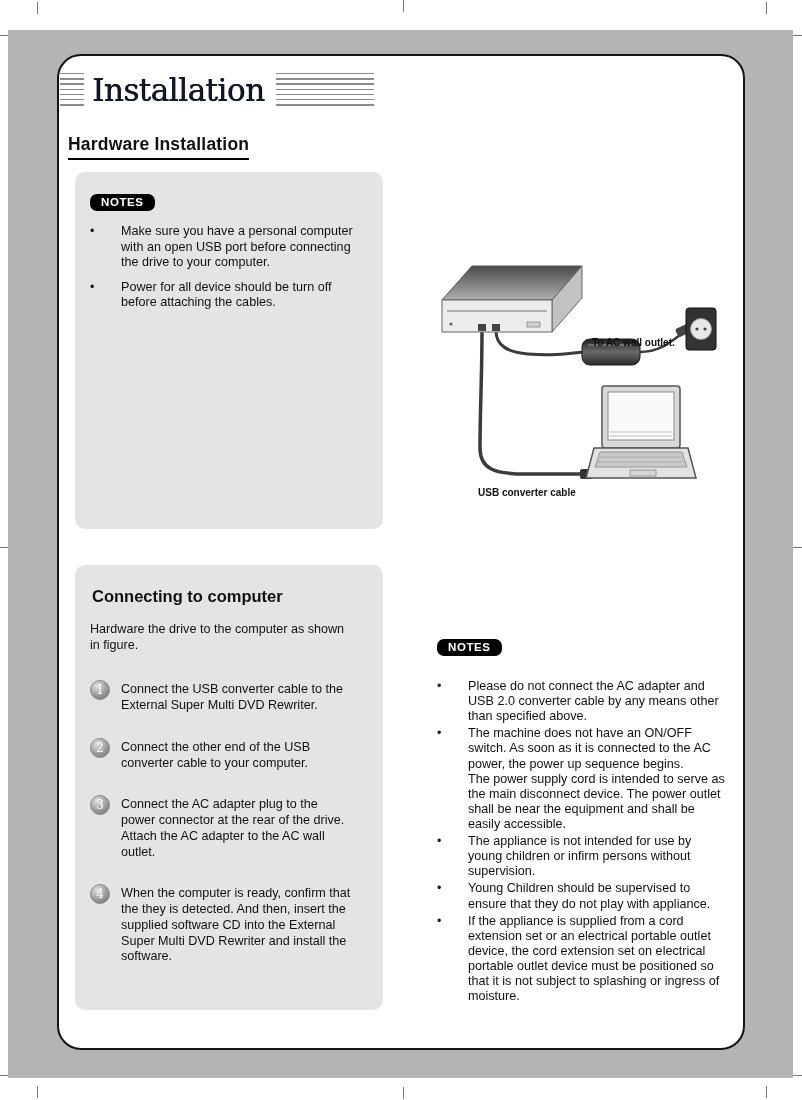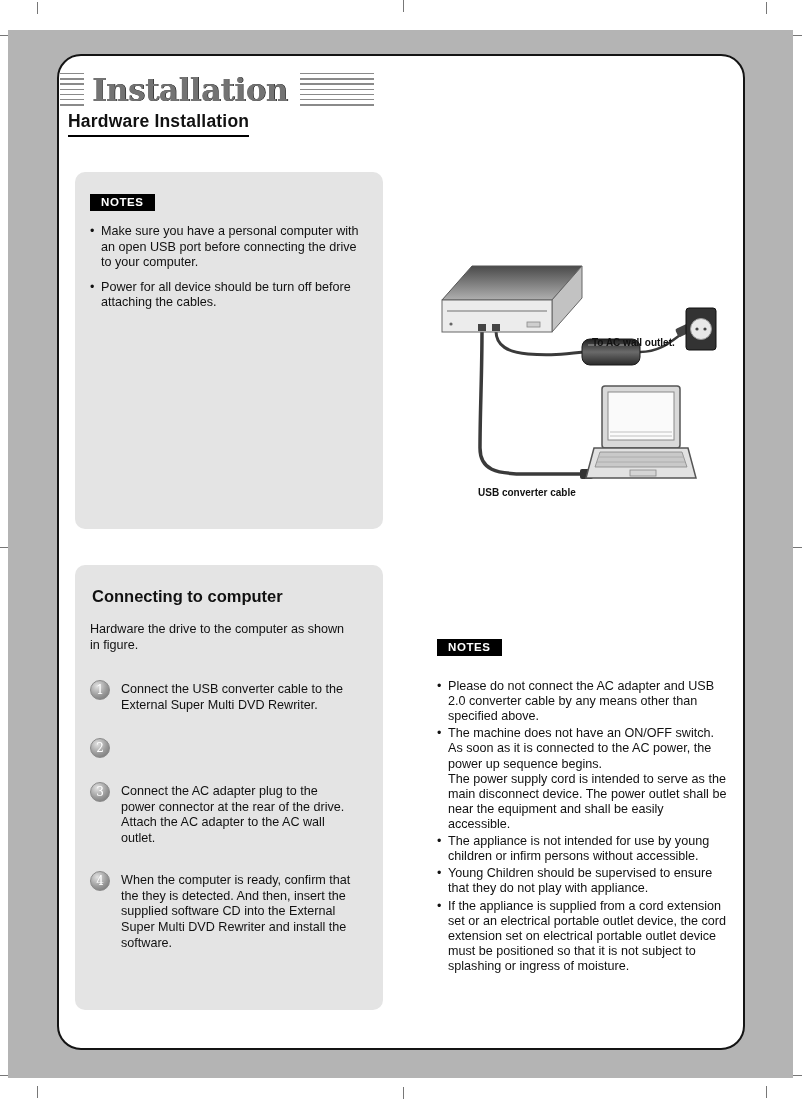--- a/index.html
+++ b/index.html
@@ -12,40 +12,40 @@
   .crop.v { width:1px; height:12px; }
   .crop.h { width:11px; height:1px; }
 
   .sheet { position:absolute; left:8px; top:30px; width:785px; height:1048px; background:#b4b4b4; }
   .panel { position:absolute; left:57px; top:54px; width:688px; height:996px; background:#fff; border:2px solid #141414; border-radius:24px; }
 
   
   .title-stripes { position:absolute; left:60px; top:73px; width:314px; height:36px;
     background:repeating-linear-gradient(to bottom, #8a8a8a 0px, #8a8a8a 1.4px, rgba(0,0,0,0) 1.4px, rgba(0,0,0,0) 5.2px); }
   .title-text { position:absolute; left:84px; top:70px; height:40px; line-height:40px;
-    font-family:"DejaVu Serif", serif; font-weight:bold; font-size:31px; letter-spacing:-0.5px;
-    background:#fff; padding:0 12px 0 8px; color:#737373;
+    font-family:"DejaVu Serif", serif; font-weight:normal; font-size:31px; letter-spacing:-0.5px;
+    background:#fff; padding:0 12px 0 8px; color:#0f172a;
     text-shadow:0.5px 0 0 #000; }
 
-  .hw-title { position:absolute; left:68px; top:111px; font-size:17.5px; font-weight:bold;
+  .hw-title { position:absolute; left:68px; top:134px; font-size:17.5px; font-weight:bold;
     letter-spacing:0.2px; padding-bottom:3px; border-bottom:2px solid #000; }
 
   
   .graybox { position:absolute; background:#e4e4e4; border-radius:10px; }
   .notes-box { left:75px; top:172px; width:308px; height:357px; padding:20px 16px 0 15px; }
   .connect-box { left:75px; top:565px; width:308px; height:445px; padding:22px 32px 0 15px; }
 
   .badge { display:inline-block; background:#000; color:#fff; font-weight:bold; font-size:11.5px;
-    letter-spacing:0.6px; padding:2px 11px 3px; border-radius:0; }
+    letter-spacing:0.6px; padding:2px 11px 3px; border-radius:7px; }
 
   .note-list { list-style:none; margin-top:13px; font-size:12.6px; line-height:1.24; }
   .note-item { display:flex; margin-bottom:9px; }
   .note-item .bullet { flex:0 0 11px; }
   .note-item .bullet::before { content:"\2022"; }
-  .note-item .txt { white-space:pre-line; }
+  .note-item .txt { white-space:pre-line;margin-left:20px; }
 
   .connect-title { font-size:16.5px; font-weight:bold; margin-left:2px; font-family:"Liberation Sans", sans-serif; }
   .connect-intro { font-size:12.6px; line-height:1.25; margin-top:16px; }
   .steps { margin-top:27px; }
   .step { display:flex; gap:11px; margin-bottom:24px; }
   .step-circle { flex:0 0 20px; width:20px; height:20px; border-radius:50%;
     background:radial-gradient(circle at 35% 28%, #e2e2e2, #9a9a9a 55%, #6e6e6e);
     border:1px solid #8a8a8a; color:#fff; font-size:12px; font-family:"DejaVu Serif", serif;
     display:flex; align-items:center; justify-content:center; }
   .step-text { font-size:12.6px; line-height:1.25; padding-top:2px; }
@@ -164,20 +164,21 @@
   <section class="graybox connect-box">
     <h2 class="connect-title">Connecting to computer</h2>
     <p class="connect-intro">Hardware the drive to the computer as shown in figure.</p>
     <div class="steps">
       <div class="step">
         <span class="step-circle">1</span>
         <span class="step-text">Connect the USB converter cable to the External Super Multi DVD Rewriter.</span>
       </div>
       <div class="step">
         <span class="step-circle">2</span>
+        <span class="step-text">Connect the other end of the USB converter cable to your computer.</span>
       </div>
       <div class="step">
         <span class="step-circle">3</span>
         <span class="step-text">Connect the AC adapter plug to the power connector at the rear of the drive. Attach the AC adapter to the AC wall outlet.</span>
       </div>
       <div class="step">
         <span class="step-circle">4</span>
         <span class="step-text">When the computer is ready, confirm that the they is detected. And then, insert the supplied software CD into the External Super Multi DVD Rewriter and install the software.</span>
       </div>
     </div>
@@ -189,21 +190,21 @@
       <span class="bullet"></span>
       <span class="txt">Please do not connect the AC adapter and USB 2.0 converter cable by any means other than specified above.</span>
     </li>
     <li class="note-item">
       <span class="bullet"></span>
       <span class="txt">The machine does not have an ON/OFF switch. As soon as it is connected to the AC power, the power up sequence begins.
 The power supply cord is intended to serve as the main disconnect device. The power outlet shall be near the equipment and shall be easily accessible.</span>
     </li>
     <li class="note-item">
       <span class="bullet"></span>
-      <span class="txt">The appliance is not intended for use by young children or infirm persons without accessible.</span>
+      <span class="txt">The appliance is not intended for use by young children or infirm persons without supervision.</span>
     </li>
     <li class="note-item">
       <span class="bullet"></span>
       <span class="txt">Young Children should be supervised to ensure that they do not play with appliance.</span>
     </li>
     <li class="note-item">
       <span class="bullet"></span>
       <span class="txt">If the appliance is supplied from a cord extension set or an electrical portable outlet device, the cord extension set on electrical portable outlet device must be positioned so that it is not subject to splashing or ingress of moisture.</span>
     </li>
   </ul>

